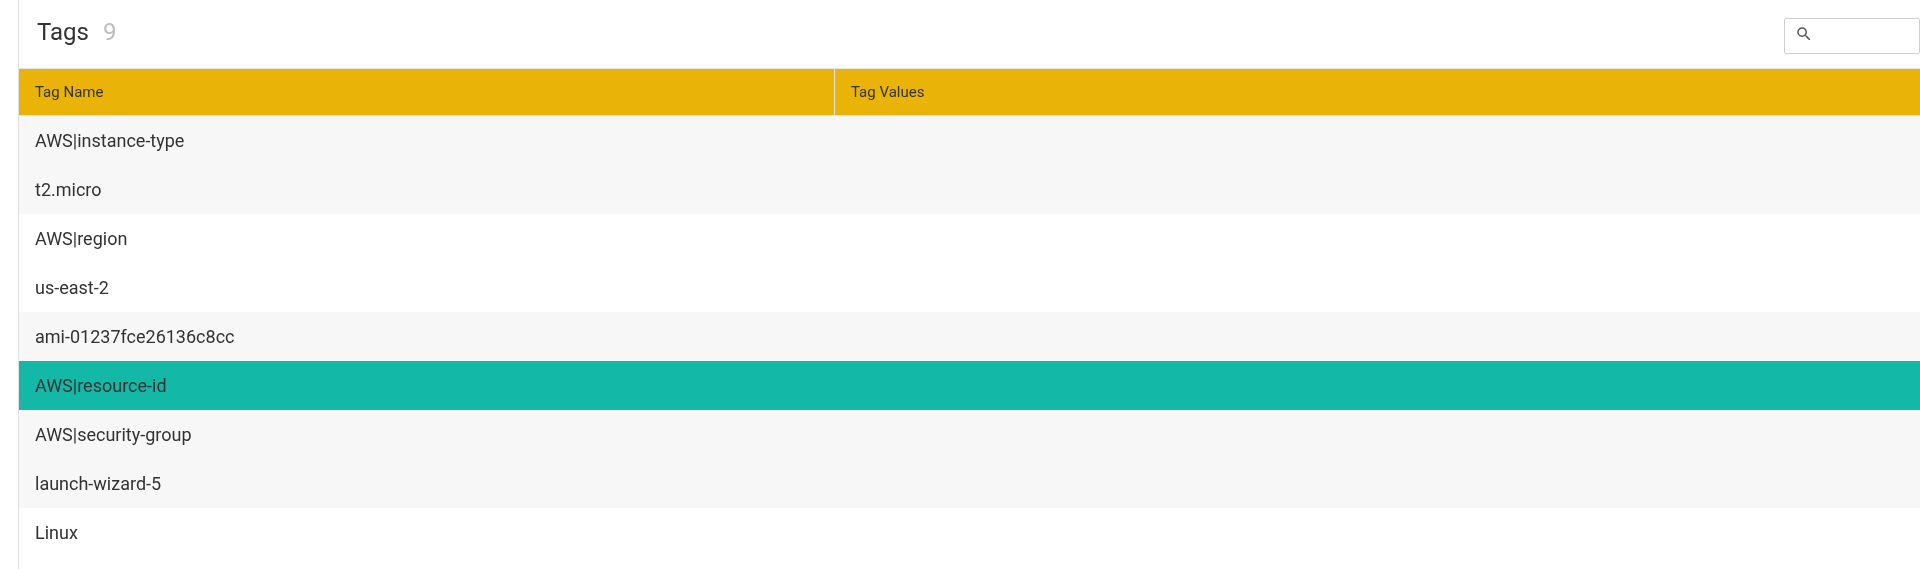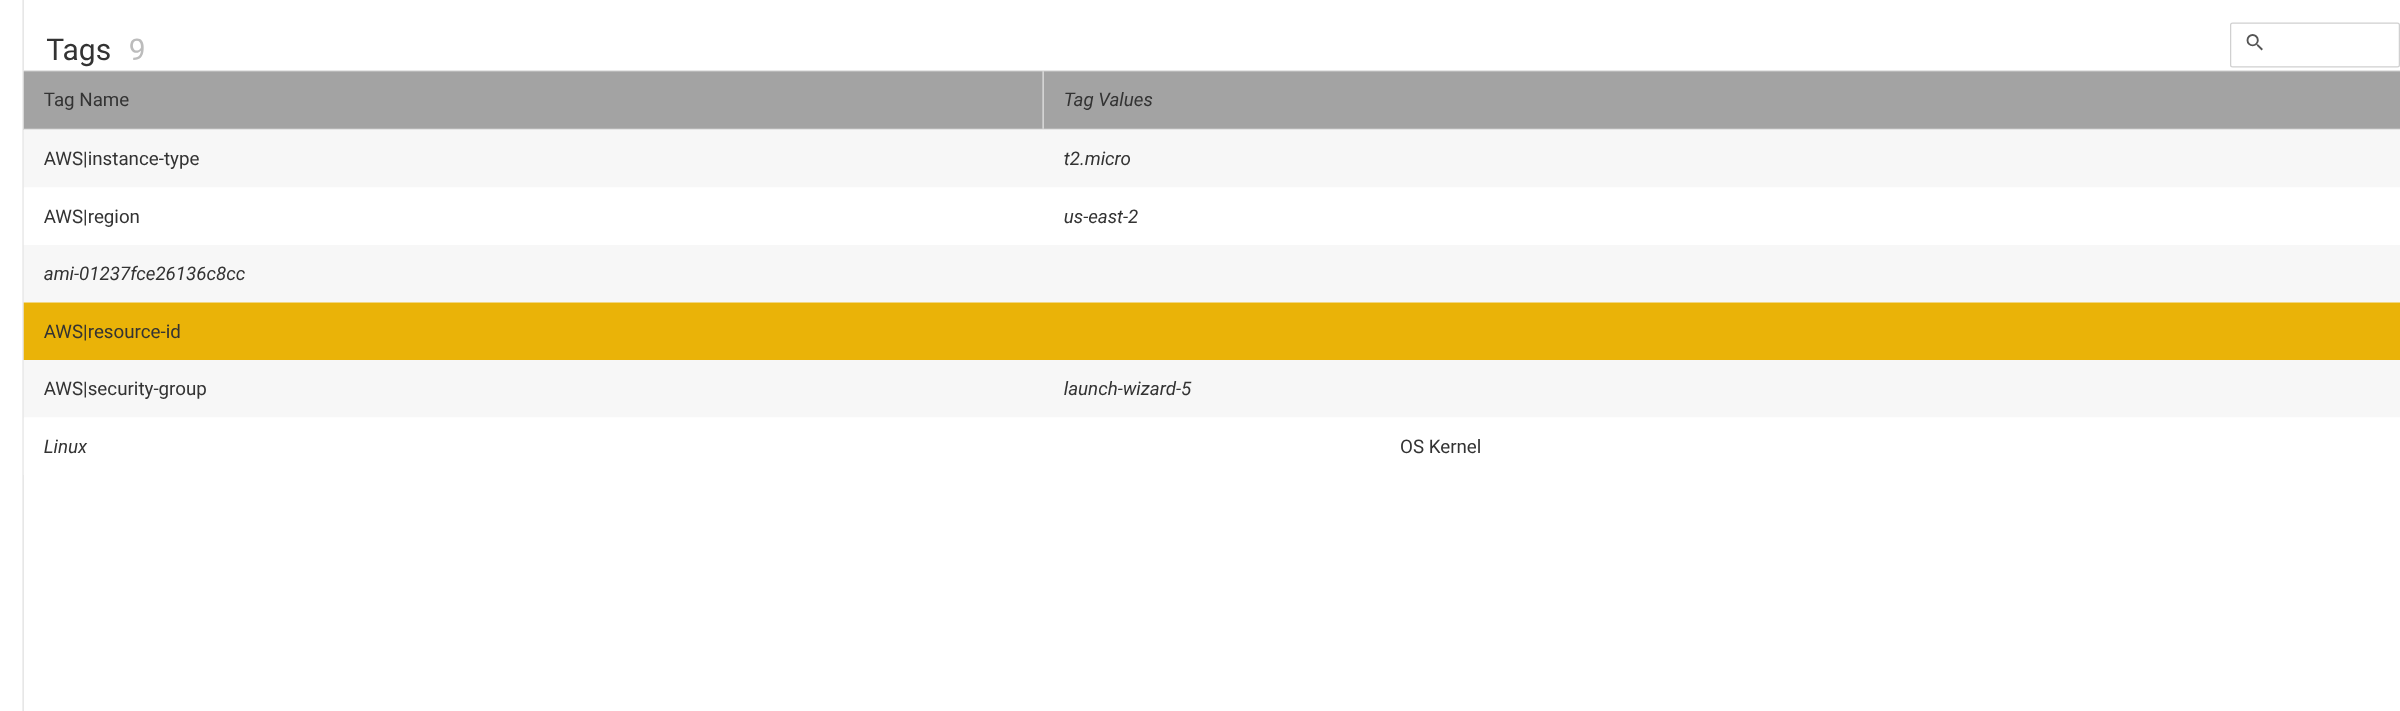--- a/index.html
+++ b/index.html
@@ -15,23 +15,23 @@
       height: 569px;
       overflow: hidden;
     }
     .container {
       border-left: 1px solid #e0e0e0;
       margin-left: 18px;
       height: 100%;
     }
     .header {
       display: flex;
-      align-items: flex-end;
+      align-items: flex-start;
       justify-content: space-between;
-      padding: 18px 0 2px 18px;
+      padding: 18px 0 14px 18px;
       border-bottom: 1px solid #e5e5e5;
     }
     .header-left {
       display: flex;
       align-items: baseline;
       gap: 14px;
     }
     .title {
       font-size: 24px;
       font-weight: 400;
@@ -66,51 +66,51 @@
       margin-left: 6px;
       width: 90px;
       background: transparent;
     }
     .table {
       width: 100%;
     }
     .table-header {
       display: flex;
       border-bottom: 1px solid #e5e5e5;
-      background: #a3a3a3;
+      background: #eab308;
     }
     .th {
       padding: 14px 16px;
       font-size: 15px;
       font-weight: 400;
       color: #333333;
       text-align: left;
     }
     .col-name {
       width: 816px;
       border-right: 1px solid #e5e5e5;
     }
     .col-value {
       flex: 1;
-      font-style: italic;
     }
     .table-body {
     }
     .table-row {
       display: flex;
-      font-size: 15px;
+      font-size: 18px;
+      flex-direction: column;
     }
     .table-row:nth-child(odd) {
       background: #f7f7f7;
     }
     .table-row:nth-child(even) {
       background: #ffffff;
     }
     .table-row.selected {
-      background: #eab308;
+      background: #14b8a6;
     }
     .td {
       padding: 14px 16px;
       color: #333333;
     }
     .td.col-name {
       border-right: none;
     }
   </style>
 </head>

